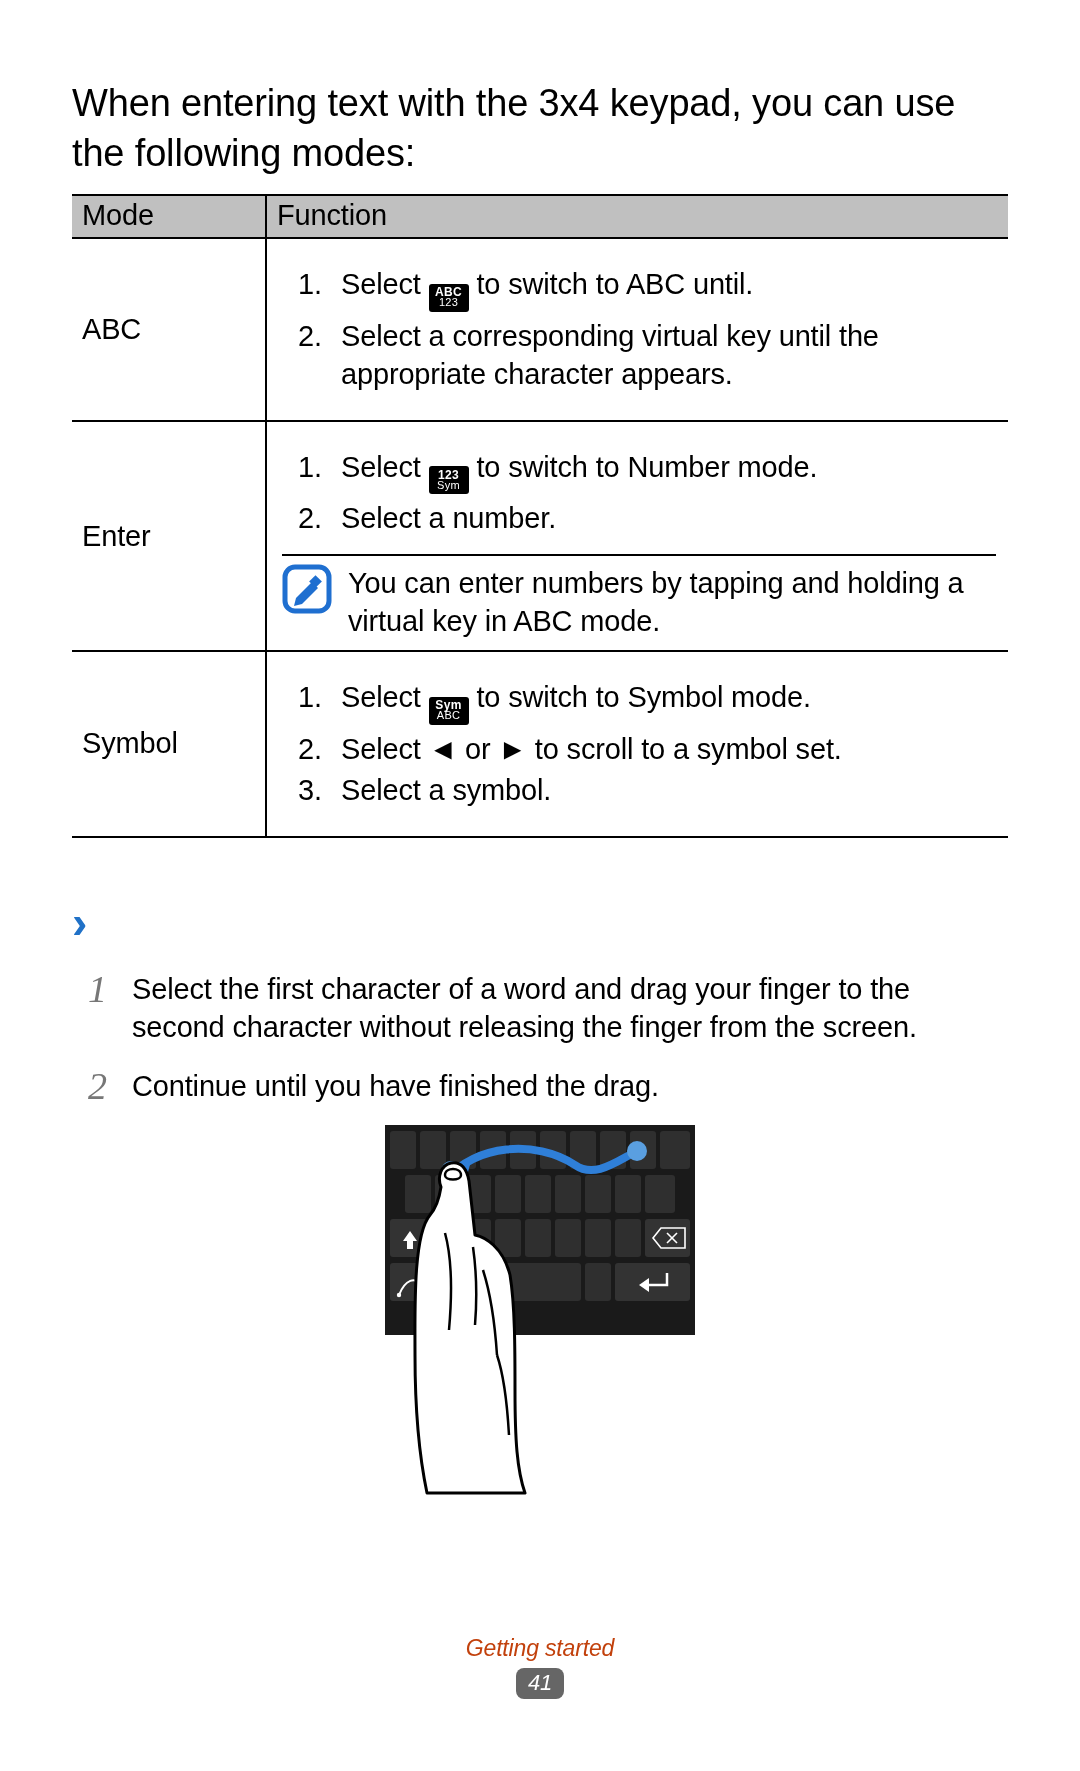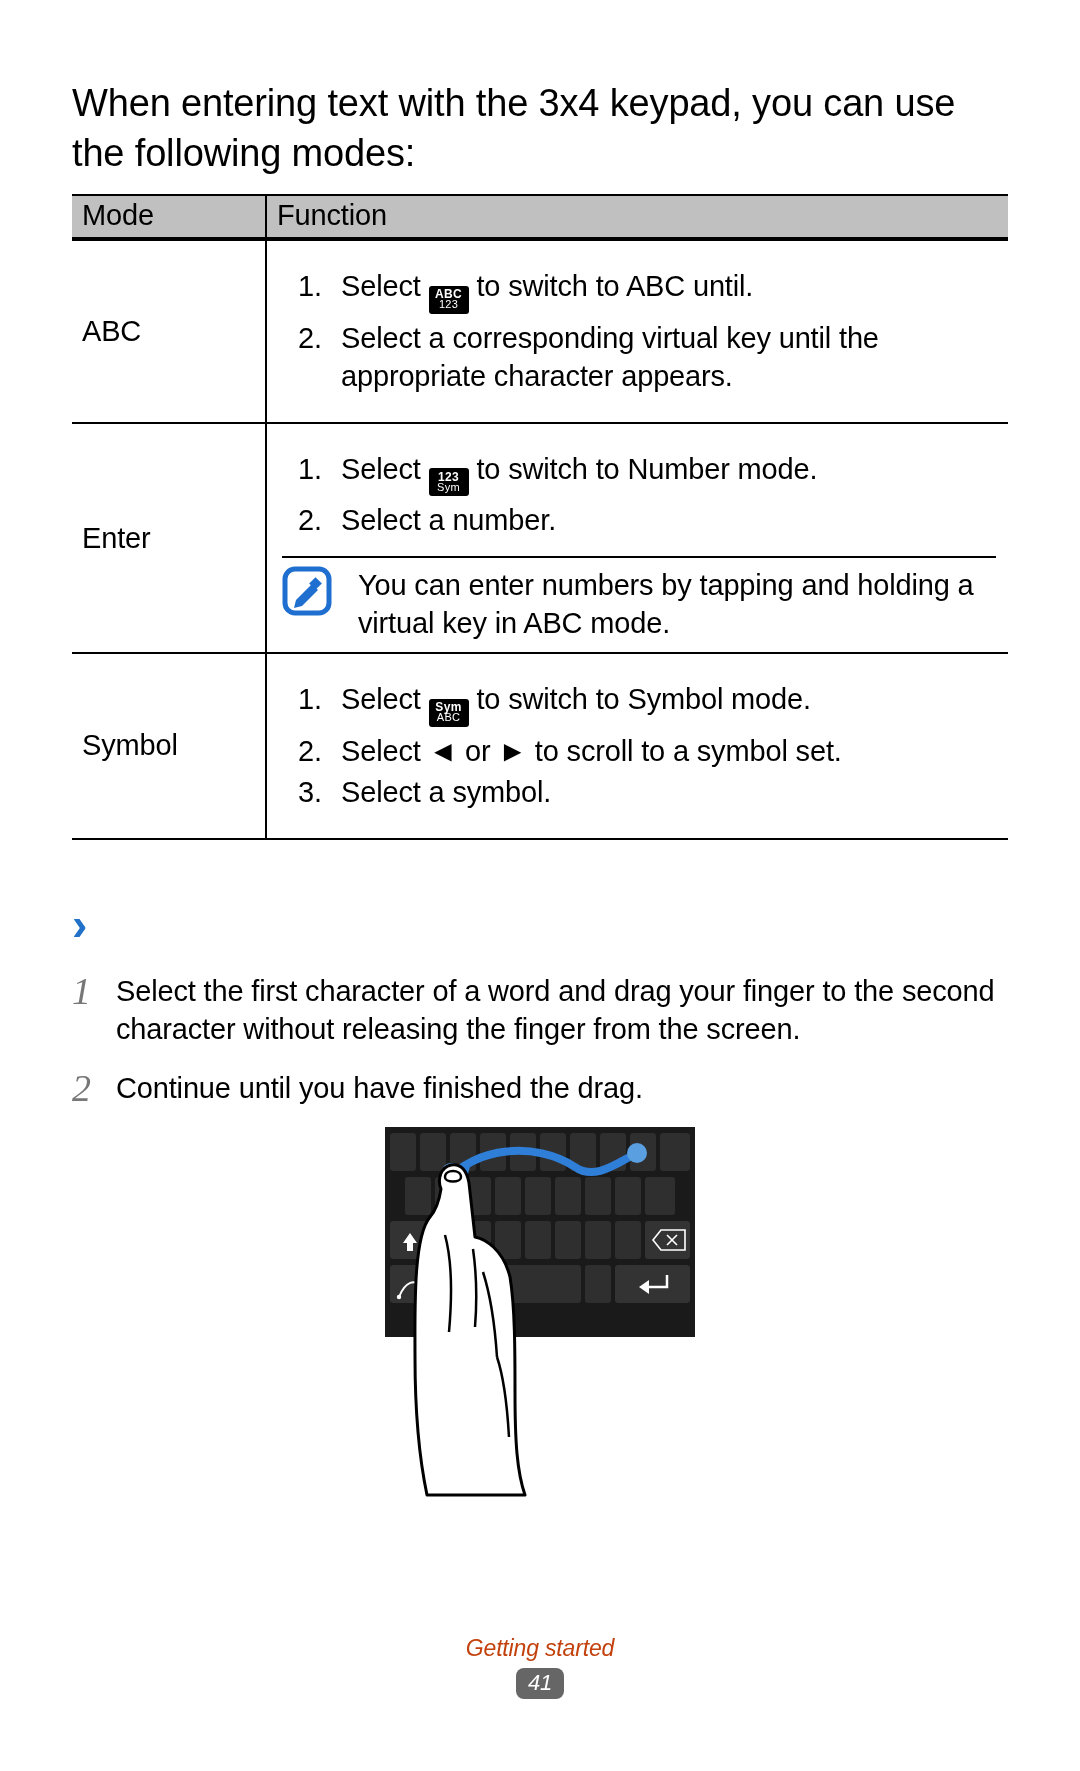--- a/index.html
+++ b/index.html
@@ -29,21 +29,21 @@
   }
   table.modes th, table.modes td {
     text-align: left;
     vertical-align: middle;
     padding: 0;
   }
   table.modes thead th {
     background: #C0C0C0;
     font-weight: 400;
     border-top: 2px solid #000;
-    border-bottom: 4px solid #000000;
+    border-bottom: 2px solid #000000;
     padding: 3px 10px 5px 10px;
   }
   table.modes thead th:first-child {
     border-right: 2px solid #000;
   }
   table.modes tbody td {
     border-bottom: 2px solid #000;
     padding: 10px 5px 10px 10px;
   }
   table.modes tbody td.mode-cell {
@@ -97,21 +97,21 @@
     letter-spacing: 0.3px;
   }
   .note-divider {
     height: 2px;
     background: #000;
     margin: 8px 12px 8px 5px;
   }
   .note-row {
     display: flex;
     align-items: flex-start;
-    gap: 26px;
+    gap: 16px;
     padding: 0 0 0 5px;
   }
   .note-text {
     font-size: 29px;
     line-height: 1.32;
   }
   .section-title {
     display: flex;
     align-items: center;
     gap: 8px;
@@ -124,21 +124,21 @@
     font-weight: 800;
     position: relative;
     top: -3px;
   }
   .section-title .title-text {
     font-size: 36px;
     font-weight: 700;
   }
   ol.main-steps {
     list-style: none;
-    margin: 0;
+    margin: 16px;
     padding: 0;
     counter-reset: mstep;
   }
   ol.main-steps > li {
     counter-increment: mstep;
     position: relative;
     padding-left: 44px;
     font-size: 29px;
     line-height: 1.33;
     margin-bottom: 20px;

